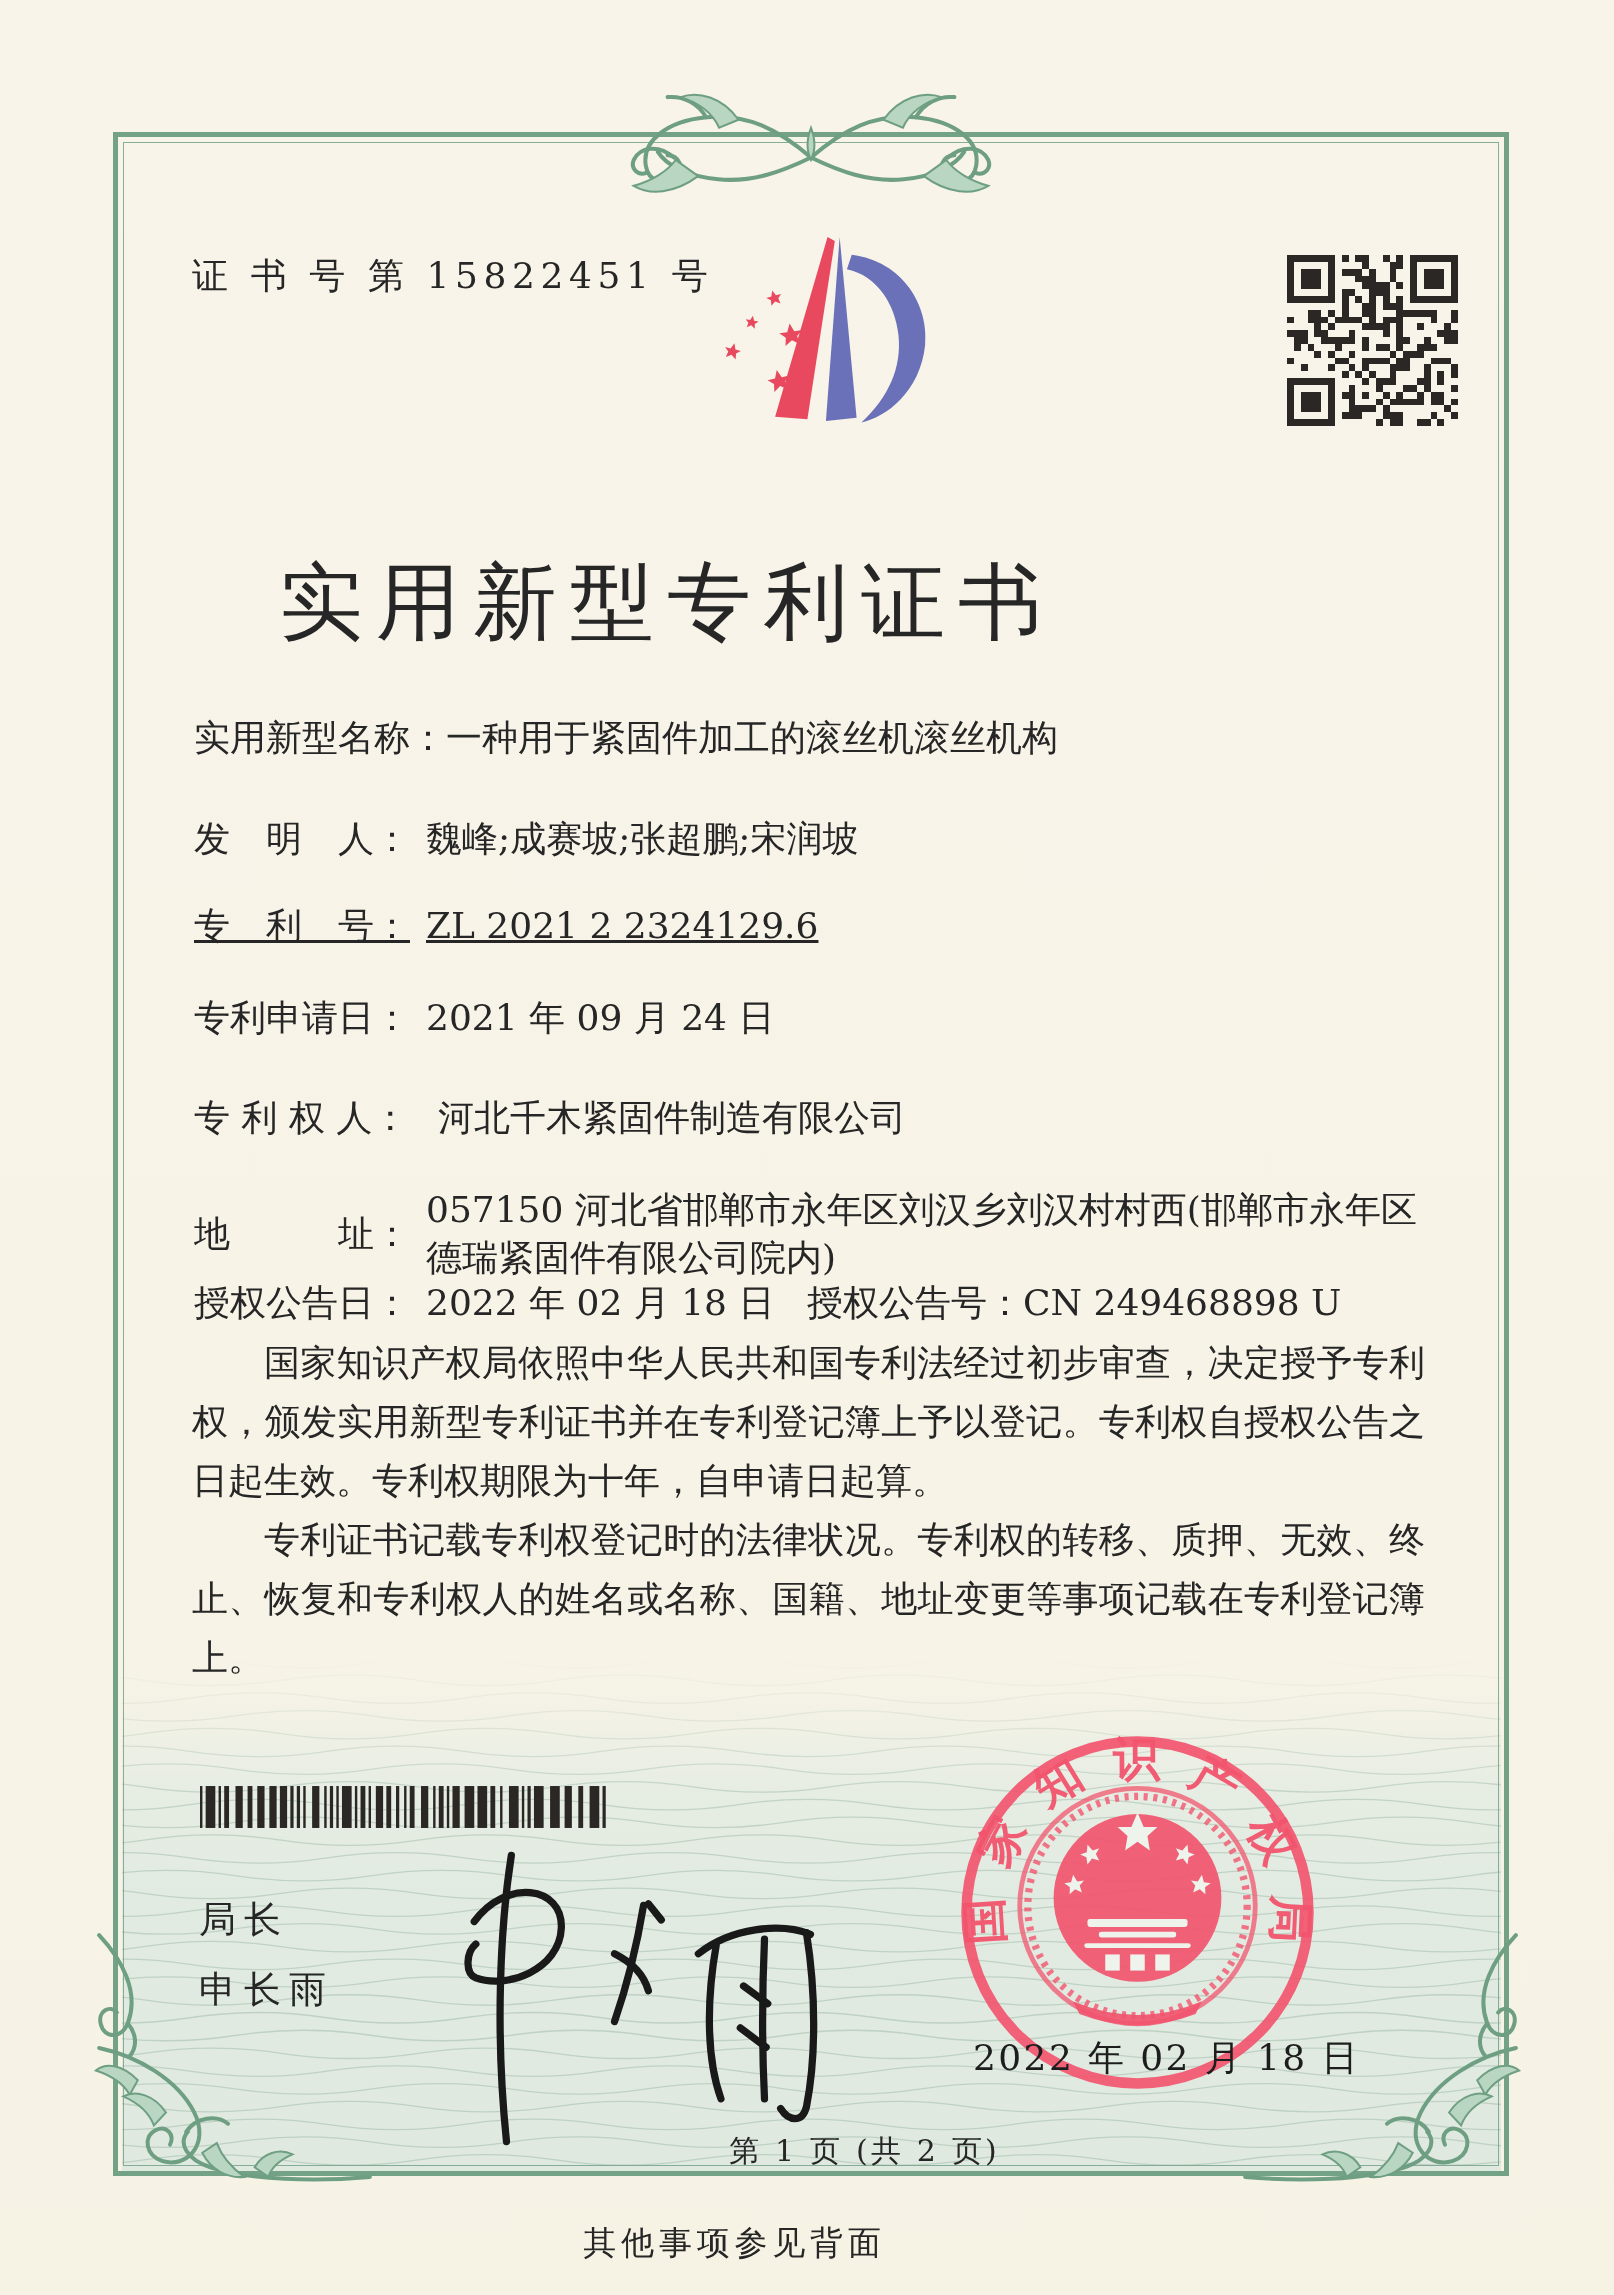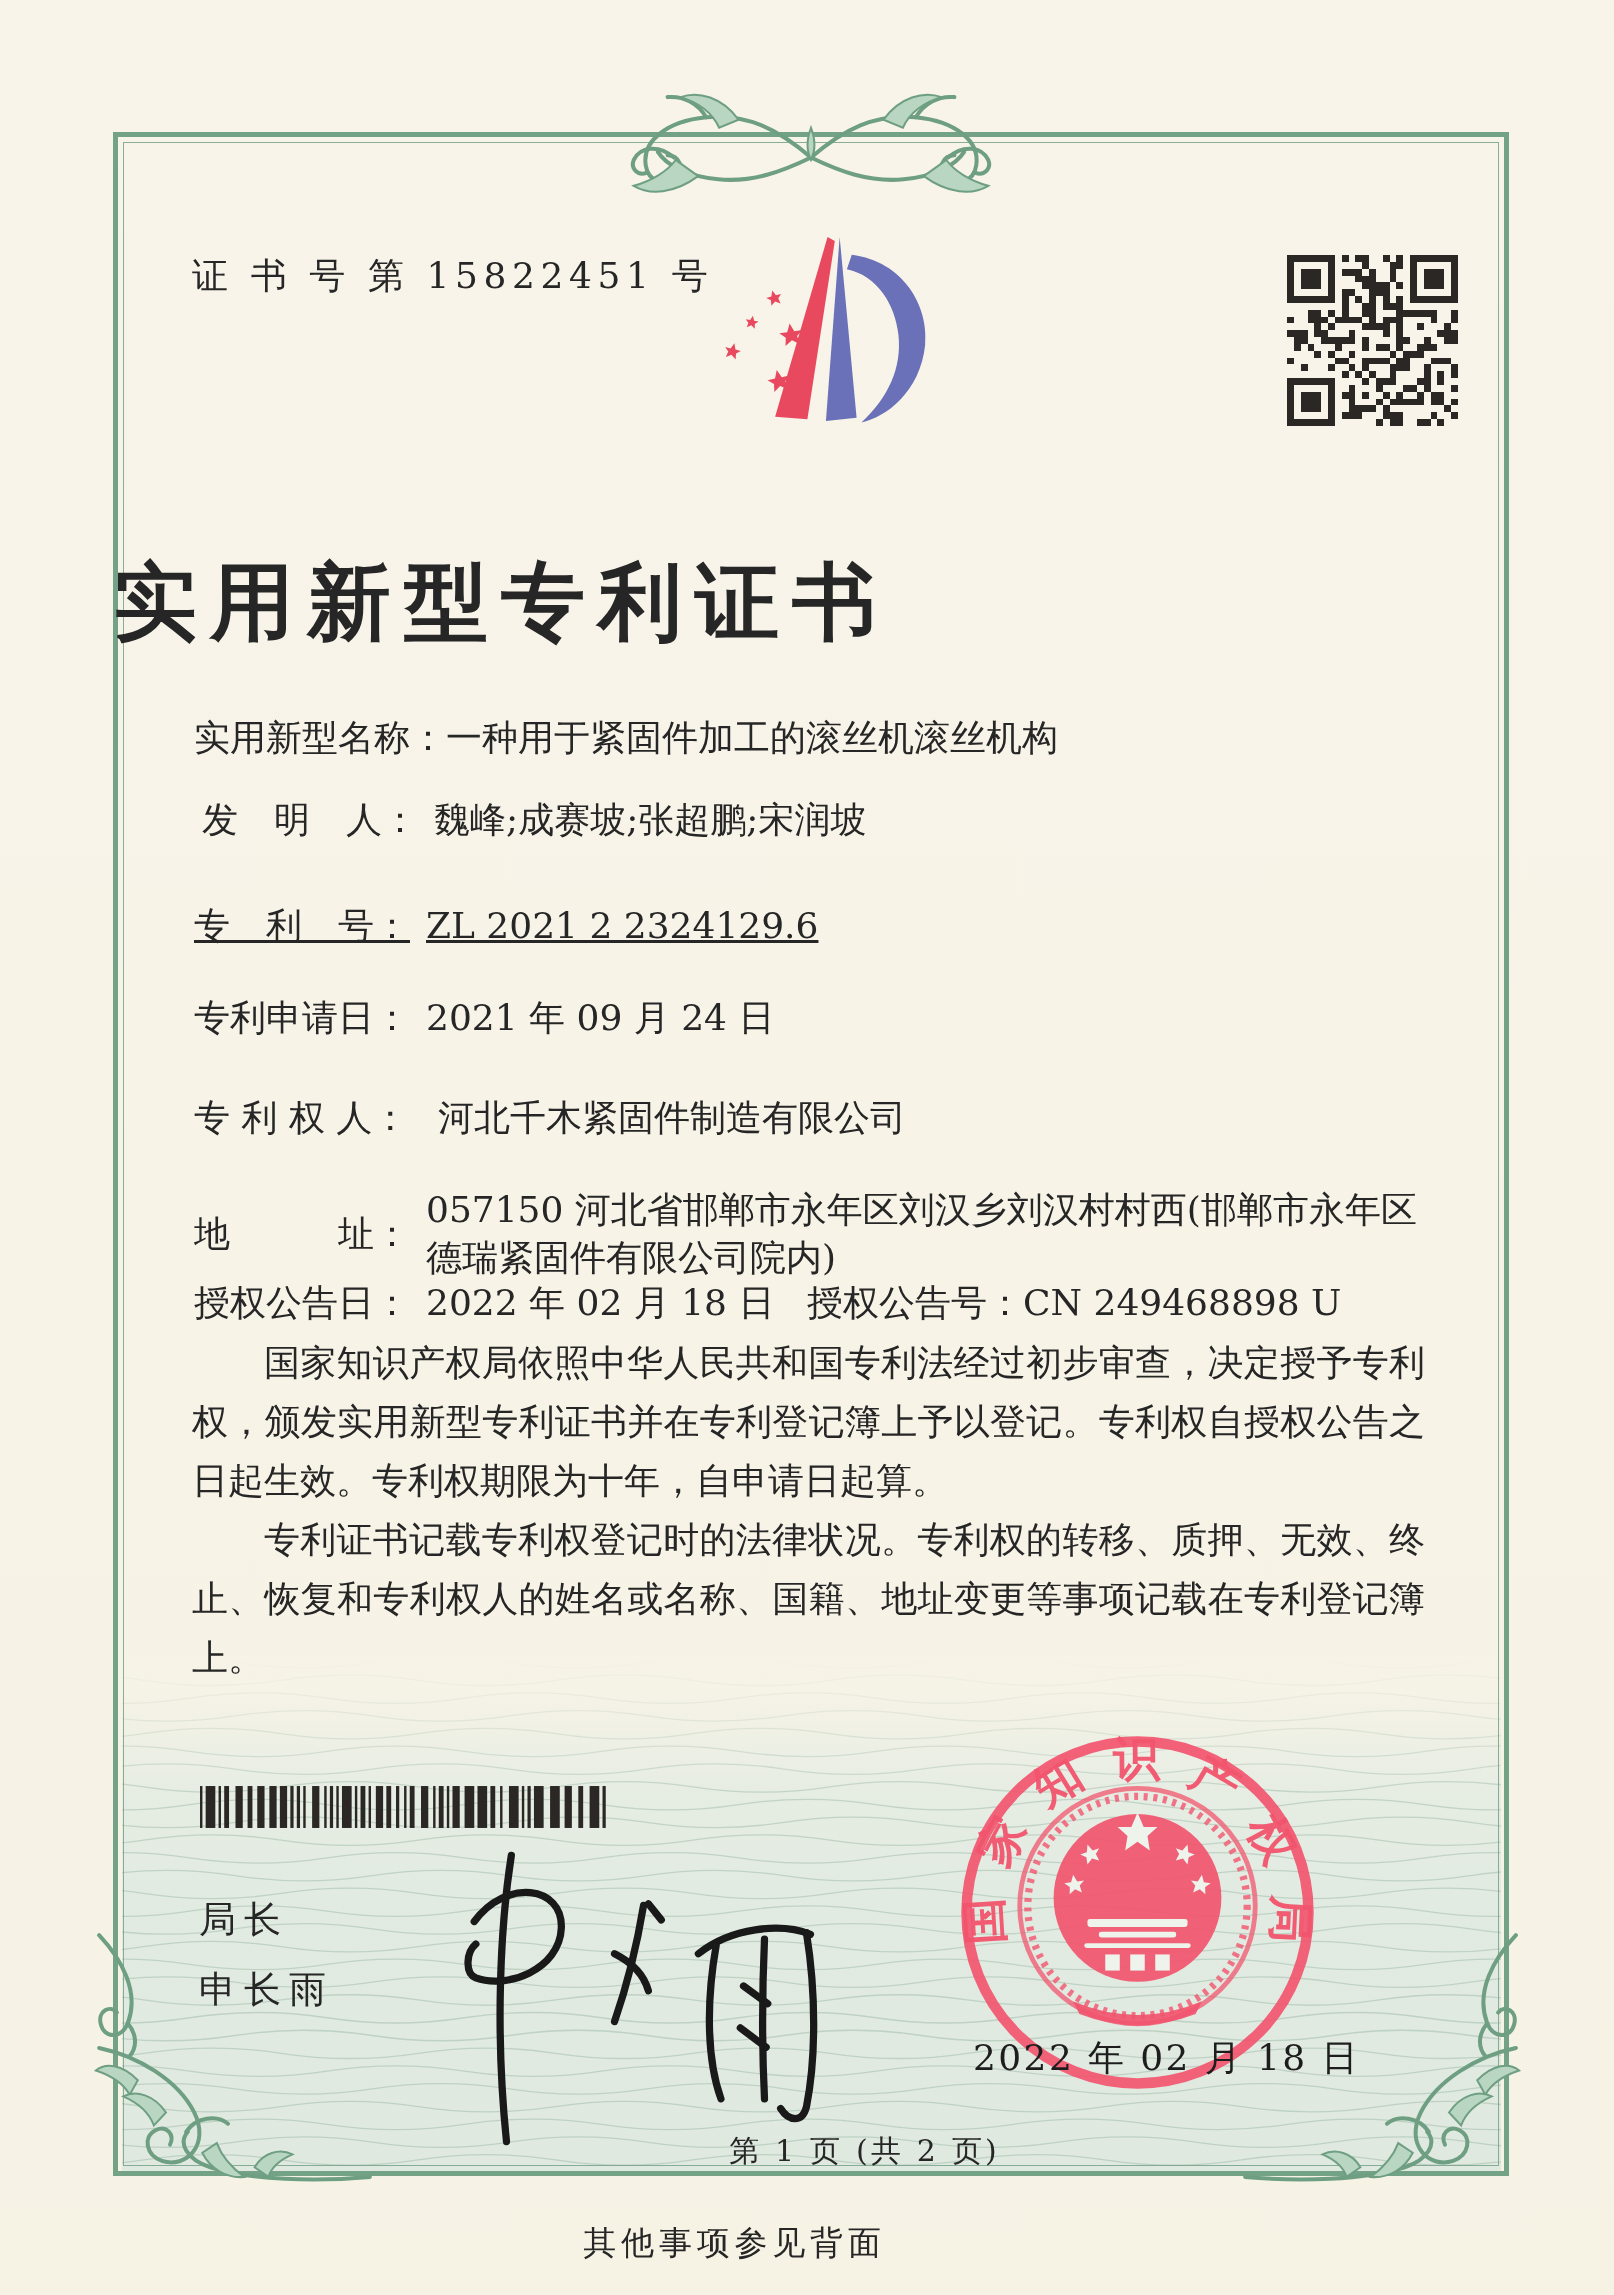--- a/index.html
+++ b/index.html
@@ -17,21 +17,21 @@
   
   .zone{left:122px;top:1656px;width:1379px;height:516px;
         background:linear-gradient(180deg,rgba(227,236,227,0) 0%,rgba(227,236,227,.75) 18%,#e2ebe2 45%,#dfe9e0 100%)}
   .zone svg{position:absolute;left:0;top:0}
   .zone .fade{position:absolute;left:0;top:0;width:100%;height:137px;
         background:linear-gradient(180deg,var(--paper),rgba(247,243,231,0))}
   .cert-no{left:192px;top:252px;font-size:36px;letter-spacing:5.6px;white-space:nowrap}
   .qr{left:1287px;top:255px;width:171px;height:171px;display:grid;grid-template-columns:repeat(25,1fr);grid-template-rows:repeat(25,1fr)}
   .qr i{display:block}
   .qr i.on{background:var(--code)}
-  .doc-title{left:113px;top:546px;width:1108px;text-align:left;font-size:84px;font-weight:bold;letter-spacing:13px;white-space:nowrap}
+  .doc-title{left:113px;top:546px;width:1108px;text-align:center;font-size:84px;font-weight:normal;letter-spacing:13px;white-space:nowrap}
   .row{left:194px;width:1233px;font-size:36px;display:flex;align-items:center;line-height:48px}
   .row .lbl{flex:0 0 232px;white-space:nowrap}
   .row .val{flex:1}
   .grant-no{left:807px;top:1279px;font-size:36px;white-space:nowrap}
   .paras{left:192px;top:1333px;width:1233px;font-size:36px;line-height:59px;text-align:justify}
   .paras p{text-indent:2em;margin:0}
   .barcode{left:200px;top:1786px}
   .sig-title{left:199px;top:1895px;font-size:37px;letter-spacing:8px;font-family:"DejaVu Sans","Liberation Sans",sans-serif}
   .sig-name{left:199px;top:1965px;font-size:37px;letter-spacing:8px;font-family:"DejaVu Sans","Liberation Sans",sans-serif}
   .signature{left:442px;top:1831px}
@@ -777,21 +777,21 @@
       <i></i>
     </div>
 
   <div class="abs doc-title">实用新型专利证书</div>
 
   <div id="fields">
       <div class="abs row" style="top: 714px;">
         <span class="lbl">实用新型名称：</span>
         <span class="val">一种用于紧固件加工的滚丝机滚丝机构</span>
       </div>
-      <div class="abs row" style="top: 796px; margin-left: 8px;">
+      <div class="abs row" style="top: 815px;">
         <span class="lbl">发　明　人：</span>
         <span class="val">魏峰;成赛坡;张超鹏;宋润坡</span>
       </div>
       <div class="abs row" style="top: 902px; text-decoration: underline;">
         <span class="lbl">专　利　号：</span>
         <span class="val">ZL 2021 2 2324129.6</span>
       </div>
       <div class="abs row" style="top: 994px;">
         <span class="lbl">专利申请日：</span>
         <span class="val">2021 年 09 月 24 日</span>

